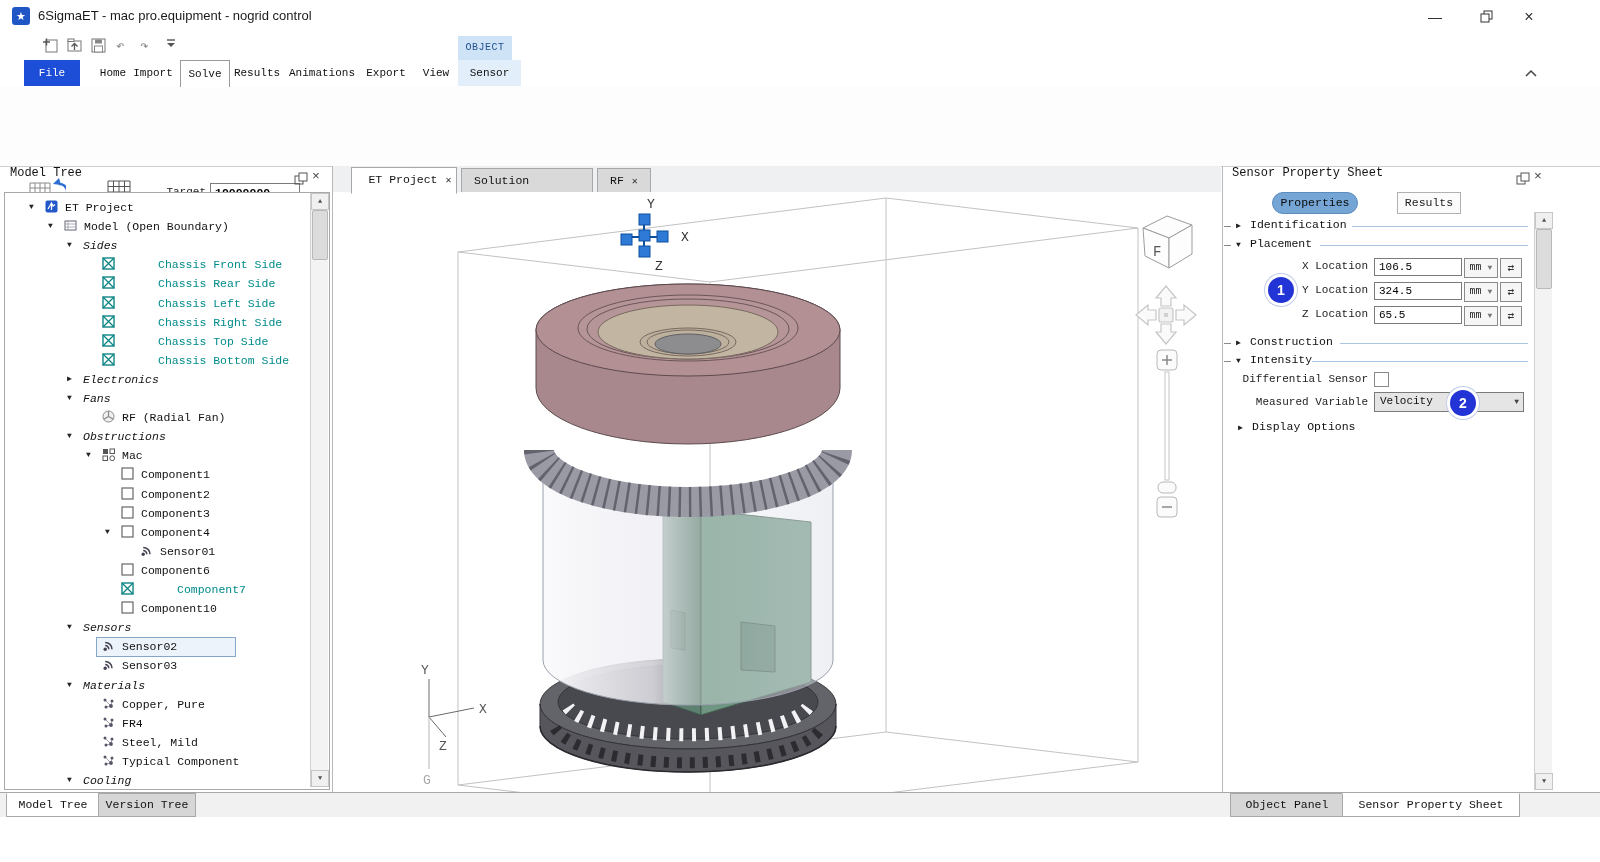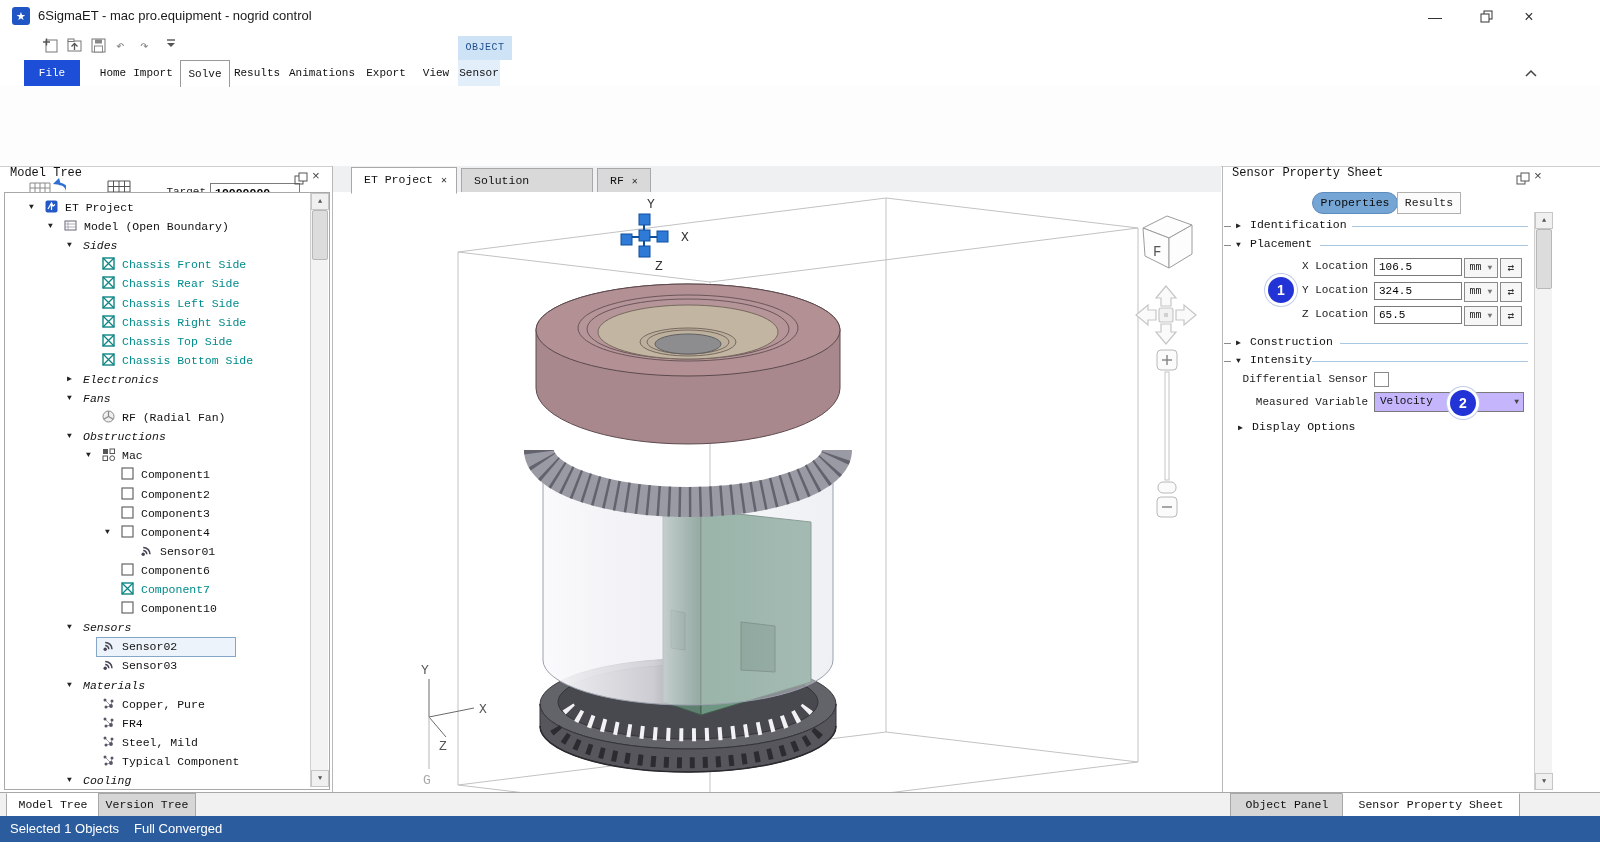--- a/index.html
+++ b/index.html
@@ -45,33 +45,33 @@
 
   
   .vdiv{position:absolute;top:166px;width:1px;height:626px;background:#b8b8b8;}
   .phdr{position:absolute;top:166px;height:26px;font-size:12px;color:#111;}
   .pico{position:absolute;top:172px;width:14px;height:14px;}
   .treebox{position:absolute;left:4px;top:192px;width:324px;height:596px;border:1px solid #a8a8a8;background:#fff;overflow:hidden;}
   .trow{position:absolute;left:0;width:322px;height:19px;}
   .tar{position:absolute;top:4px;font-size:8px;color:#222;}
   .tic{position:absolute;top:2px;width:14px;height:14px;}
   .tlb{position:absolute;top:2px;font-size:11.5px;line-height:15px;color:#111;white-space:pre;}
-  .tlb.teal{color:#008b8b;}
+  .tlb.teal{color:#008b8b;margin-left:36px;}
   .tlb.ital{font-style:italic;}
   .tsel{position:absolute;top:0;height:18px;background:#edf3fa;border:1px solid #84a7c8;}
   .sbar{position:absolute;background:#f3f3f3;border-left:1px solid #d0d0d0;}
   .sarr{position:absolute;width:16px;height:15px;background:#f0f0f0;border:1px solid #c6c6c6;font-size:7px;color:#555;
         text-align:center;line-height:15px;}
   .sthumb{position:absolute;width:14px;background:#dcdcdc;border:1px solid #b8b8b8;border-radius:2px;left:1px;}
 
   
   .vtabbar{position:absolute;left:333px;top:166px;width:888px;height:26px;background:#eef0f1;border-bottom:1px solid #b0b0b0;}
   .vtab{position:absolute;top:2px;height:23px;line-height:23px;font-size:11.5px;color:#111;background:#d9d9d9;
         border:1px solid #a8a8a8;text-align:left;padding-left:12px;}
-  .vtab.active{background:#fff;border-bottom:1px solid #fff;top:1px;height:25px;z-index:2;}
+  .vtab.active{background:#fff;border-bottom:1px solid #fff;top:1px;height:25px;z-index:2;text-align:center;}
   .vclose{font-size:10px;color:#333;margin-left:8px;}
   .viewport{position:absolute;left:333px;top:192px;width:888px;height:600px;background:#fff;}
 
   
   .ptab{position:absolute;top:192px;height:20px;line-height:20px;text-align:center;font-size:11.5px;}
   .ptab.sel{background:#74a5d4;color:#0b0b0b;border:1px solid #5d8cbf;}
   .ptab.idle{background:#fbfbfb;color:#222;border:1px solid #b0b0b0;}
   .sect-dash{position:absolute;width:7px;height:1px;background:#8a8a8a;}
   .sect-ar{position:absolute;font-size:8px;color:#222;}
   .sect-lb{position:absolute;font-size:11.5px;color:#111;}
@@ -148,21 +148,21 @@
 
   <div class="tabrow">
     <div class="rtab file" style="left:24px;width:56px;">File</div>
     <div class="rtab" style="left:92px;width:42px;">Home</div>
     <div class="rtab" style="left:128px;width:50px;">Import</div>
     <div class="rtab active" style="left:180px;width:48px;">Solve</div>
     <div class="rtab" style="left:230px;width:54px;">Results</div>
     <div class="rtab" style="left:286px;width:72px;">Animations</div>
     <div class="rtab" style="left:360px;width:52px;">Export</div>
     <div class="rtab" style="left:414px;width:44px;">View</div>
-    <div class="rtab ctx" style="left:458px;width:42px;">Sensor</div>
+    <div class="rtab ctx" style="left:458px;width:63px;">Sensor</div>
     <svg class="abs" style="left:1524px;top:8px;" width="14" height="10">
         <path d="M2,8 L7,3 L12,8" stroke="#444" stroke-width="1.5" fill="none"></path>
       </svg>
   </div>
 
   <div class="ribbon">
 
     <div class="ricon" style="left:28px">
       <svg width="38" height="32">
           <path d="M2,8H22M2,13H22M2,18H22M2,23H22M2,28H22M2,8V28M7,8V28M12,8V28M17,8V28M22,8V28" stroke="#8a8a8a" stroke-width="1" fill="none"></path>
@@ -599,21 +599,21 @@
     </svg>
   </div>
 
   <div class="phdr" style="left:1232px;">Sensor Property Sheet</div>
   <svg class="pico" style="left:1516px;" width="14" height="14">
       <rect x="1" y="4" width="8" height="8" fill="none" stroke="#555"></rect>
       <rect x="5" y="1" width="8" height="8" fill="#fff" stroke="#555"></rect>
     </svg>
   <div class="abs" style="left:1534px;top:169px;font-size:13px;color:#444;">×</div>
 
-  <div class="ptab sel" style="left:1312px;width:84px;border-radius:11px;">Properties</div>
+  <div class="ptab sel" style="left:1272px;width:84px;border-radius:11px;">Properties</div>
   <div class="ptab idle" style="left:1397px;width:62px;">Results</div>
 
   <div class="sect-dash" style="left:1224px;top:226px;"></div>
   <div class="sect-ar" style="left:1236px;top:221px;">▶</div>
   <div class="sect-lb" style="left:1250px;top:218px;">Identification</div>
   <div class="hline" style="left:1352px;top:226px;width:176px;"></div>
 
   <div class="sect-dash" style="left:1224px;top:245px;"></div>
   <div class="sect-ar" style="left:1236px;top:240px;">▼</div>
   <div class="sect-lb" style="left:1250px;top:237px;">Placement</div>
@@ -641,21 +641,21 @@
 
   <div class="sect-dash" style="left:1224px;top:361px;"></div>
   <div class="sect-ar" style="left:1236px;top:356px;">▼</div>
   <div class="sect-lb" style="left:1250px;top:353px;">Intensity</div>
   <div class="hline" style="left:1312px;top:361px;width:216px;"></div>
 
   <div class="prop-lb" style="left:1240px;top:373px;">Differential Sensor</div>
   <div class="cb" style="left:1374px;top:372px;"></div>
 
   <div class="prop-lb" style="left:1240px;top:396px;">Measured Variable</div>
-  <div class="abs" style="left:1374px;top:392px;width:148px;height:18px;border:1px solid #7a7a7a;background:#c4b5fd;">
+  <div class="abs" style="left:1374px;top:392px;width:148px;height:18px;border:1px solid #7a7a7a;background:#e5e5e5;">
     <span class="abs" style="left:5px;top:2px;font-size:11px;">Velocity</span>
     <span class="abs" style="right:4px;top:4px;font-size:8px;color:#444;">▼</span>
   </div>
 
   <div class="sect-ar" style="left:1238px;top:423px;">▶</div>
   <div class="sect-lb" style="left:1252px;top:420px;">Display Options</div>
 
   <div class="badge" style="left:1268px;top:277px;">1</div>
   <div class="badge" style="left:1450px;top:390px;">2</div>
 
@@ -666,17 +666,13 @@
     <div class="sarr" style="left:0;top:561px;">▼</div>
   </div>
 
   <div class="btabs">
     <div class="btab on" style="left:6px;width:92px;">Model Tree</div>
     <div class="btab off" style="left:98px;width:96px;">Version Tree</div>
     <div class="btab off" style="left:1230px;width:112px;">Object Panel</div>
     <div class="btab on" style="left:1342px;width:176px;">Sensor Property Sheet</div>
   </div>
 
-  <div class="statusbar">
-    <span style="left:10px;">Selected 1 Objects</span>
-    <span style="left:134px;">Full Converged</span>
-  </div>
 </div>
 
 </body></html>

